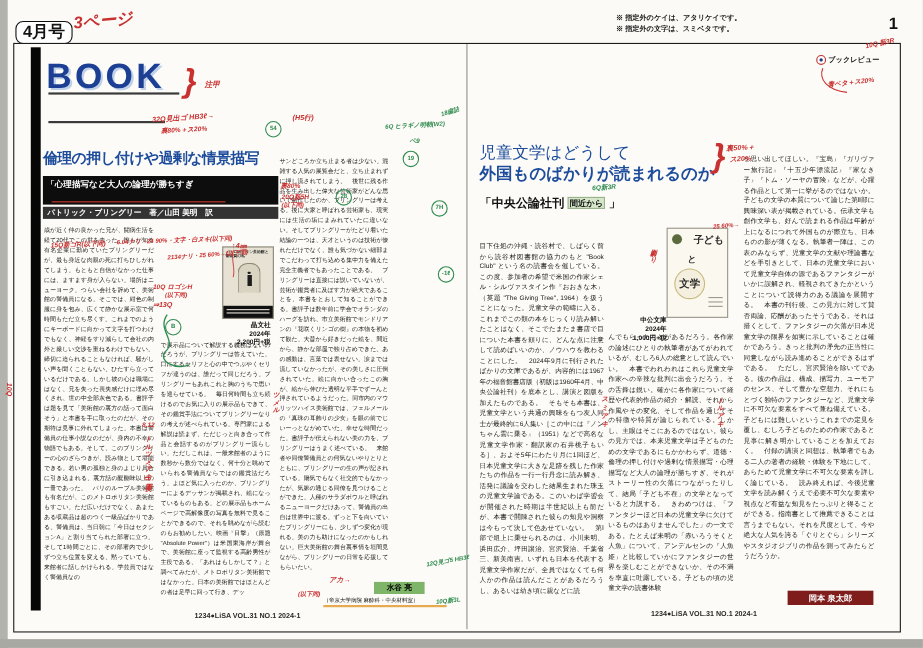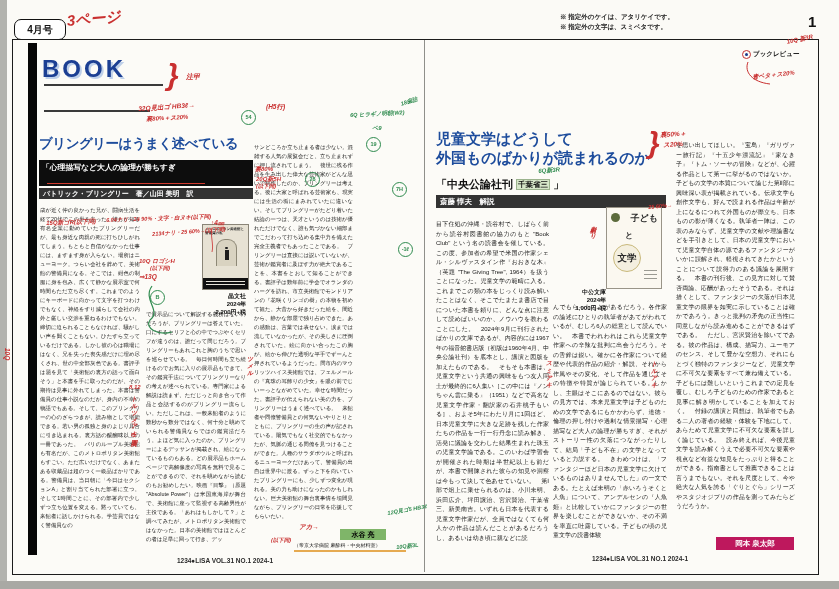--- a/index.html
+++ b/index.html
@@ -8,27 +8,27 @@
   .abs{position:absolute;}
   
   #edge-left{left:0;top:0;width:7px;height:589px;background:#b3b3ae;}
   #edge-bottom{left:0;top:581px;width:839px;height:8px;background:#a9a9a4;}
   
   #trim{left:12px;top:39px;width:805px;height:534px;border:1.3px solid #1c1c1c;background:#fcfbf7;}
   #fold{left:424px;top:40px;width:1px;height:532px;background:#8f8f8a;}
   #accent-bar{left:28px;top:43px;width:9px;height:512px;background:#060606;}
   
   #issue-badge{left:14px;top:19px;width:50px;height:19px;border:1.6px solid #111;border-radius:7px;
-    font-size:10px;font-weight:bold;text-align:center;line-height:19px;background:#fff;}
+    font-size:15px;font-weight:bold;text-align:center;line-height:19px;background:#fff;}
   #top-notes{left:560px;top:12px;font-size:6.5px;font-weight:bold;line-height:10px;color:#1b1b1b;}
   #page-number{left:808px;top:13px;font-size:15px;font-weight:bold;color:#111;}
   
   #logo{left:42px;top:56px;color:#1c3f93;font-weight:bold;letter-spacing:3px;
     text-shadow:2px 2px 0 #bfd0e9;}
-  #logo .l{font-size:24px;line-height:26px;}
+  #logo .l{font-size:32px;line-height:26px;}
   .logo-rule{position:absolute;background:#3a3a3a;height:1.5px;}
   
   #l-title{left:39px;top:135px;width:215px;font-size:13.5px;font-weight:bold;color:#1d4c9c;letter-spacing:-.5px;}
   #l-bookblock{left:39px;top:160px;width:214px;height:26px;background:#0d0d0d;color:#fff;
     padding:2px 3px;box-sizing:border-box;font-weight:bold;font-size:7.8px;line-height:11px;}
   #l-book-underline{left:47px;top:182.5px;width:158px;height:1.4px;background:#cf3a2e;}
   #l-authorbar{left:39px;top:188px;width:214px;height:11px;background:#333;color:#fff;
     font-size:7px;font-weight:bold;line-height:11px;padding-left:4px;box-sizing:border-box;}
   .col{position:absolute;text-align:justify;overflow:hidden;color:#181818;}
   .coll{font-size:5.4px;line-height:9px;}
@@ -44,21 +44,21 @@
   #l-cover .figure{position:absolute;left:8px;top:10px;width:3.5px;height:10px;background:#1d1d1d;}
   #l-cover .fig-head{position:absolute;left:8.4px;top:6.5px;width:2.8px;height:2.8px;border-radius:50%;background:#1d1d1d;}
   #l-cover .band{position:absolute;left:0;bottom:0;width:100%;height:11px;background:#101010;}
   #l-cover .band i{display:block;height:1px;background:#e8e4da;margin:2.5px 3px 0 3px;}
   #l-publisher{left:184px;top:293px;width:62px;font-size:6px;font-weight:bold;line-height:7.8px;text-align:right;color:#111;}
   
   #r-head{left:742px;top:50px;display:flex;align-items:center;gap:2px;}
   #r-head .ring{width:7px;height:7px;border:1.4px solid #c23232;border-radius:50%;display:flex;align-items:center;justify-content:center;}
   #r-head .dot{width:3px;height:3px;border-radius:50%;background:#1a3a8a;}
   #r-head .lbl{font-size:6.5px;font-weight:bold;color:#111;}
-  #r-title1{left:436px;top:130px;font-size:15px;font-weight:bold;color:#1d4c9c;}
+  #r-title1{left:436px;top:130px;font-size:15px;font-weight:normal;color:#1d4c9c;}
   #r-title2{left:436px;top:149px;font-size:15px;font-weight:bold;color:#1d4c9c;}
   #r-booktitle{left:436px;top:177px;font-size:11px;font-weight:bold;color:#111;}
   #r-booktitle .badge{font-size:7.5px;background:#d6e6c9;border:.8px solid #9bb38d;padding:0 1px;vertical-align:1px;}
   #r-authorbar{left:436px;top:195px;width:230px;height:13px;background:#333;color:#fff;
     font-size:7.5px;font-weight:bold;line-height:13px;padding-left:4px;box-sizing:border-box;}
   #r-col1{left:436px;top:220px;width:113px;height:337px;}
   #r-col2{left:553px;top:303px;width:114px;height:254px;}
   #r-col3{left:676px;top:141px;width:119px;height:390px;}
   
   #r-cover{left:606px;top:207px;width:56px;height:82px;border:1px solid #999488;background:#fbf8f0;box-sizing:border-box;overflow:hidden;}
@@ -67,21 +67,21 @@
   #r-cover .w3{position:absolute;left:6px;top:36px;width:26px;height:26px;border:1px solid #c9b97c;border-radius:50%;
     font-size:9.5px;font-weight:bold;color:#2a2a2a;display:flex;align-items:center;justify-content:center;background:#f4efdf;}
   #r-cover .stamp{position:absolute;left:4px;top:5px;width:9px;height:9px;border-radius:50%;background:#5c6b3c;}
   #r-cover .al{position:absolute;right:4px;width:13px;height:1px;background:#9a9a92;}
   #r-publisher{left:548px;top:289px;width:58px;font-size:6px;font-weight:bold;line-height:7.8px;text-align:right;color:#111;}
   
   #l-reviewer{left:340px;top:529px;width:46px;height:11px;background:#7fb569;color:#000;
     font-size:7px;font-weight:bold;text-align:center;line-height:11px;}
   #l-affil{left:294px;top:542px;font-size:5px;color:#111;}
   #l-affil-line{left:294px;top:550px;width:112px;height:2px;background:#e29b34;opacity:.85;}
-  #r-reviewer{left:716px;top:537px;width:78px;height:13px;background:#be185d;color:#fff;
+  #r-reviewer{left:716px;top:537px;width:78px;height:13px;background:#7f1d1d;color:#fff;
     font-size:7.5px;font-weight:bold;text-align:center;line-height:13px;}
   
   .footer{position:absolute;font-size:6.5px;font-weight:bold;color:#2a2a2a;text-align:center;}
   #footer-left{left:85px;top:557px;width:280px;}
   #footer-right{left:510px;top:555px;width:260px;}
   
   #ann-layer{left:0;top:0;width:839px;height:589px;pointer-events:none;}
   .ann{position:absolute;font-style:italic;white-space:nowrap;transform-origin:left top;font-weight:bold;}
   .ann.red{color:#c93030;}
   .ann.green{color:#2f8b4f;}
@@ -110,21 +110,21 @@
   <div class="abs" id="trim"></div>
   <div class="abs" id="fold"></div>
   <div class="abs" id="accent-bar"></div>
 
   <div class="abs" id="logo">
     <div class="l">BOOK</div>
   </div>
   <div class="logo-rule abs" style="left:44px;top:84px;width:119px;"></div>
   <div class="logo-rule abs" style="left:44px;top:110px;width:106px;"></div>
 
-  <div class="abs" id="l-title">ブリングリーはうまく述べている</div>
+  <div class="abs" id="l-title">倫理の押し付けや過剰な情景描写</div>
   <div class="abs" id="l-bookblock">
     <div>「心理描写など大人の論理が勝ちすぎ</div>
   </div>
   <div class="abs" id="l-book-underline"></div>
   <div class="abs" id="l-authorbar">パトリック・ブリングリー　著／山田 美明　訳</div>
 
   <div class="col coll abs" id="l-col1">歳が近く仲の良かった兄が、闘病生活を経て20代でこの世を去った。誰もが知る有名企業に勤めていたブリングリーだが、最も身近な肉親の死に打ちひしがれてしまう。もともと自信がなかった仕事には、ますます身が入らない。場所はニューヨーク。つらい会社を辞めて、美術館の警備員になる。そこでは、紺色の制服に身を包み、広くて静かな展示室で何時間もただ立ち尽くす。これまでのようにキーボードに向かって文字を打つわけでもなく、神経をすり減らして会社の内外と厳しい交渉を重ねるわけでもない。締切に迫られることもなければ、騒がしい声を聞くこともない。ひたすら立っているだけである。しかし彼の心は職場にはなく、兄を失った喪失感だけに埋め尽くされ、世の中全部灰色である。書評子は題を見て「美術館の裏方の話って面白そう」と本書を手に取ったのだが、その期待は見事に外れてしまった。本書は警備員の仕事小説なのだが、身内の不幸の物語でもある。そして、このブリングリーの心のざらつきが、読み物として堪能できる。若い男の孤独と身のよじり具合に引き込まれる。裏方話の醍醐味以上の一冊であった。　パリのルーブル美術館も有名だが、このメトロポリタン美術館もすごい。ただ広いだけでなく、あまたある収蔵品は超のつく一級品ばかりである。警備員は、当日朝に「今日はセクションA」と割り当てられた部署に立つ。そして1時間ごとに、その部署内で少しずつ立ち位置を変える。黙っていても、来館者に話しかけられる。学芸員ではなく警備員なの</div>
   <div class="col coll abs" id="l-col2">で展示品について解説する義務はないのだろうが、ブリングリーは答えていた。口にするセリフと心の中でつぶやくセリフが違うのは、誰だって同じだろう。ブリングリーもあれこれと胸のうちで思いを巡らせている。　毎日何時間も立ち続けるのでお気に入りの展示品もできて、その鑑賞手法についてブリングリーなりの考えが述べられている。専門家による解説は読まず、ただじっと向き合って作品と会話するのがブリングリー流らしい。ただしこれは、一般来館者のように数秒から数分ではなく、何十分と眺めていられる警備員ならではの鑑賞法だろう。よほど気に入ったのか、ブリングリーによるデッサンが掲載され、絵になっているものもある。どの展示品もホームページで高解像度の写真を無料で見ることができるので、それを眺めながら読むのもお勧めしたい。映画『目撃』（原題 "Absolute Power"）は米国東海岸が舞台で、美術館に座って監視する高齢男性が主役である。「あれはもしかして？」と調べてみたが、メトロポリタン美術館ではなかった。日本の美術館ではほとんどの者は足早に回って行き、デッ</div>
   <div class="col coll abs" id="l-col3">サンどころか立ち止まる者は少ない。混雑する人気の展覧会だと、立ち止まれずに押し流されてしまう。　後世に残る作品を生み出した偉大な芸術家がどんな思いで制作したのか、ブリングリーは考える。後に大家と呼ばれる芸術家も、現実には生活の垢にまみれていたに違いない。そしてブリングリーがたどり着いた結論の一つは、天才というのは技術が優れただけでなく、誰も気づかない細部までこだわって打ち込める集中力を備えた完全主義者でもあったことである。　ブリングリーは直接には説いていないが、芸術が鑑賞者に及ぼす力が絶大であることを、本書をとおして知ることができる。書評子は数年前に学会でオランダのハーグを訪れ、市立美術館でモンドリアンの『花咲くリンゴの樹』の本物を初めて観た。大昔から好きだった絵を、間近から、静かな部屋で独り占めできた。あの感動は、言葉では表せない。涙までは流していなかったが、その美しさに圧倒されていた。絵に向かい合ったこの胸が、絵から伸びた透明な平手でずーんと押されているようだった。同市内のマウリッツハイス美術館では、フェルメールの『真珠の耳飾りの少女』を眼の前でじいーっとながめていた。幸せな時間だった。書評子が伝えられない美の力を、ブリングリーはうまく述べている。　来館者や同僚警備員との何気ないやりとりとともに、ブリングリーの生の声が記されている。陽気でもなく社交的でもなかったが、気脈の通じる同僚を見つけることができた。人種のサラダボウルと呼ばれるニューヨークだけあって、警備員の出自は世界中に渡る。ずっと下を向いていたブリングリーにも、少しずつ変化が現れる。美の力も助けになったのかもしれない。巨大美術館の舞台裏事情を垣間見ながら、ブリングリーの日常を応援してもらいたい。</div>
 
@@ -152,24 +152,23 @@
   <div class="abs" id="r-head">
     <span class="ring">
         <span class="dot"></span>
       </span>
     <span class="lbl">ブックレビュー</span>
   </div>
   <div class="abs" id="r-title1">児童文学はどうして</div>
   <div class="abs" id="r-title2">外国ものばかりが読まれるのか</div>
   <div class="abs" id="r-booktitle">
     <span>「中央公論社刊</span>
-    <span class="badge">千葉省三</span>
+    <span class="badge">間近から</span>
     <span>」</span>
   </div>
-  <div class="abs" id="r-authorbar">斎藤 惇夫　解説</div>
 
   <div class="col colr abs" id="r-col1">目下住処の沖縄・読谷村で、しばらく前から読谷村図書館の協力のもと "Book Club" という名の読書会を催している。この度、参加者の希望で米国の作家シェル・シルヴァスタイン作『おおきな木』（英題 "The Giving Tree", 1964）を扱うことになった。児童文学の範疇に入る。これまでこの類の本をじっくり読み解いたことはなく、そこでたまたま書店で目についた本書を頼りに、どんな点に注意して読めばいいのか、ノウハウを教わることにした。　2024年9月に刊行されたばかりの文庫であるが、内容的には1967年の福音館書店版（初版は1960年4月、中央公論社刊）を底本とし、講演と図版を加えたものである。　そもそも本書は、児童文学という共通の興味をもつ友人同士が最終的に6人集い［この中には『ノンちゃん雲に乗る』（1951）などで高名な児童文学作家・翻訳家の石井桃子もいる］、およそ5年にわたり月に1回ほど、日本児童文学に大きな足跡を残した作家たちの作品を一行一行丹念に読み解き、活発に議論を交わした結果生まれた珠玉の児童文学論である。このいわば学習会が開催された時期は半世紀以上も前だが、本書で開陳された彼らの知見や洞察は今もって決して色あせていない。　第Ⅰ部で俎上に乗せられるのは、小川未明、浜田広介、坪田譲治、宮沢賢治、千葉省三、新美南吉。いずれも日本を代表する児童文学作家だが、全員ではなくても何人かの作品は読んだことがあるだろうし、あるいは幼き頃に親などに読</div>
   <div class="col colr abs" id="r-col2">んでもらったことがあるだろう。各作家の論述にひとりの執筆者があてがわれているが、むしろ6人の総意として読んでいい。　本書でわれわれはこれら児童文学作家への辛辣な批判に出会うだろう。その舌鋒は鋭い。確かに各作家について経歴や代表的作品の紹介・解説、それから作風やその変化、そして作品を通してその特徴や特質が論じられている。しかし、主眼はそこにあるのではない。彼らの見方では、本来児童文学は子どものための文学であるにもかかわらず、道徳・倫理の押し付けや過剰な情景描写・心理描写など大人の論理が勝ちすぎ、それがストーリー性の欠落につながったりして、結局「子ども不在」の文学となっていると力説する。　きわめつけは、「ファンタジーほど日本の児童文学に欠けているものはありませんでした」の一文である。たとえば未明の「赤いろうそくと人魚」について、アンデルセンの『人魚姫』と比較していかにファンタジーの世界を楽しむことができないか、その不満を率直に吐露している。子どもの頃の児童文学の読書体験</div>
   <div class="col colr abs" id="r-col3">を思い出してほしい。『宝島』『ガリヴァー旅行記』『十五少年漂流記』『家なき子』『トム・ソーヤの冒険』などが、心躍る作品として第一に挙がるのではないか。子どもの文学の本質について論じた第Ⅱ部に興味深い表が掲載されている。伝承文学も創作文学も、好んで読まれる作品は年齢が上になるにつれて外国ものが際立ち、日本ものの影が薄くなる。執筆者一陣は、この表のみならず、児童文学の文献や理論書などを手引きとして、日本の児童文学において児童文学自体の源であるファンタジーがいかに誤解され、軽視されてきたかということについて説得力のある議論を展開する。　本書の刊行後、この見方に対して賛否両論、応酬があったそうである。それは措くとして、ファンタジーの欠落が日本児童文学の限界を如実に示していることは確かであろう。きっと批判の矛先の正当性に同意しながら読み進めることができるはずである。　ただし、宮沢賢治を除いてである。彼の作品は、構成、描写力、ユーモアのセンス、そして豊かな空想力、それにもとづく独特のファンタジーなど、児童文学に不可欠な要素をすべて兼ね備えている。子どもには難しいというこれまでの定見を覆し、むしろ子どものための作家であると見事に解き明かしていることを加えておく。　付録の講演と回想は、執筆者でもある二人の著者の経験・体験を下地にして、あらためて児童文学に不可欠な要素を詳しく論じている。　読み終えれば、今後児童文学を読み解くうえで必要不可欠な要素や視点など有益な知見をたっぷりと得ることができる。指南書として推薦できることは言うまでもない。それを尺度として、今や絶大な人気を誇る「ぐりとぐら」シリーズやスタジオジブリの作品を測ってみたらどうだろうか。</div>
 
   <div class="abs" id="r-cover">
     <span class="stamp"></span>
     <span class="w1">子ども</span>
     <span class="w2">と</span>
     <span class="w3">文学</span>

